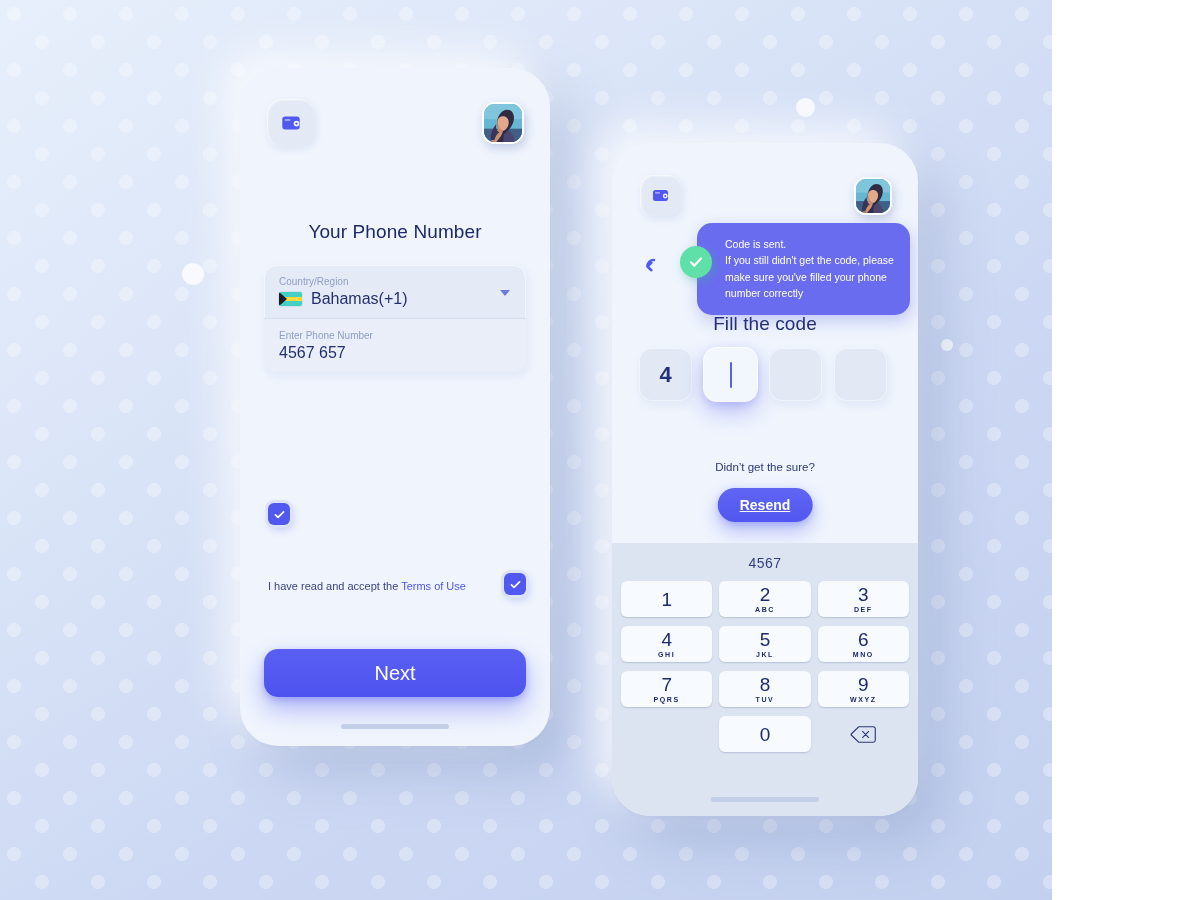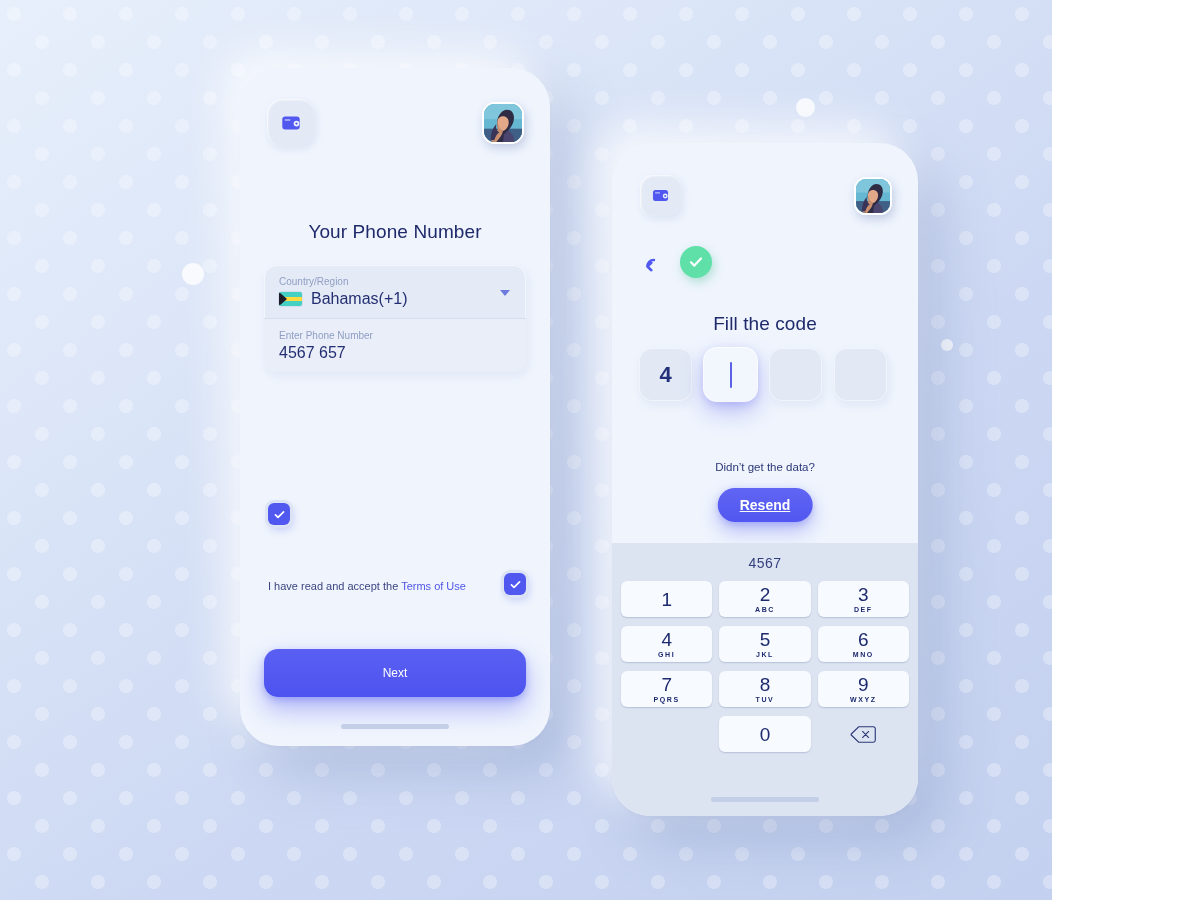--- a/index.html
+++ b/index.html
@@ -134,21 +134,21 @@
     display: flex; align-items: center; justify-content: center;
     box-shadow: 0 0 0 3px #dbe3f4, 2px 4px 8px rgba(81,88,239,0.30);
   }
   .checkbox svg { width: 13px; height: 13px; }
 
   
   .btn-primary {
     position: absolute; left: 24px; right: 24px; top: 581px;
     height: 48px; border: none; border-radius: 14px;
     background: linear-gradient(180deg,#5a5ff2 0%,#4d53ef 100%);
-    color: #fff; font-size: 12px; font-weight: 500;
+    color: #fff; font-size: 20px; font-weight: 500;
     font-family: "Liberation Sans", sans-serif;
     cursor: pointer;
     box-shadow: 0 12px 24px rgba(81,88,239,0.40),
                 0 3px 7px rgba(81,88,239,0.30);
   }
 
   
   .home-bar {
     position: absolute; left: 50%; transform: translateX(-50%);
     width: 108px; height: 5px; border-radius: 3px; background: #c3cfe6;
@@ -366,33 +366,39 @@
           <path d="M11 6.5C7 6.5 5 9.5 5 12.5M5 12.5l3.6-3.4M5 12.5l3.6 3.4" fill="none" stroke="#5158ef" stroke-width="2.4" stroke-linecap="round" stroke-linejoin="round"></path>
         </svg>
       </div>
 
       <div class="check-badge">
         <svg viewBox="0 0 16 16">
           <path d="M3 8.3l3.3 3.3L13 4.6" fill="none" stroke="#ffffff" stroke-width="2.2" stroke-linecap="round" stroke-linejoin="round"></path>
         </svg>
       </div>
 
+      <div class="bubble">
+        <span class="bubble-line">Code is sent.</span>
+        <span class="bubble-line">If you still didn't get the code, please</span>
+        <span class="bubble-line">make sure you've filled your phone</span>
+        <span class="bubble-line">number correctly</span>
+      </div>
 
       <div class="heading" id="title-right">Fill the code</div>
 
       <div class="code-row">
         <div class="code-box">4</div>
         <div class="code-box active">
           <span class="caret-bar"></span>
         </div>
         <div class="code-box"></div>
         <div class="code-box"></div>
       </div>
 
-      <div class="hint">Didn’t get the data?</div>
+      <div class="hint">Didn’t get the sure?</div>
 
       <button class="btn-resend">Resend</button>
 
       <div class="keypad">
         <div class="keypad-preview">4567</div>
         <div class="key-grid">
           <button class="key">
             <span class="key-digit">1</span>
           </button>
           <button class="key">

